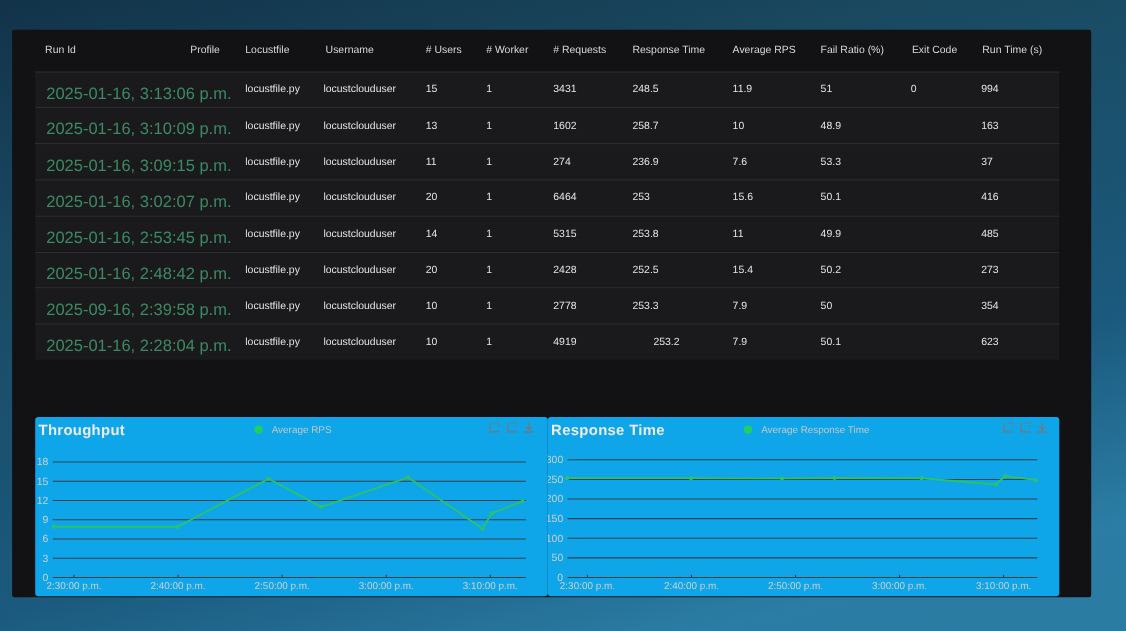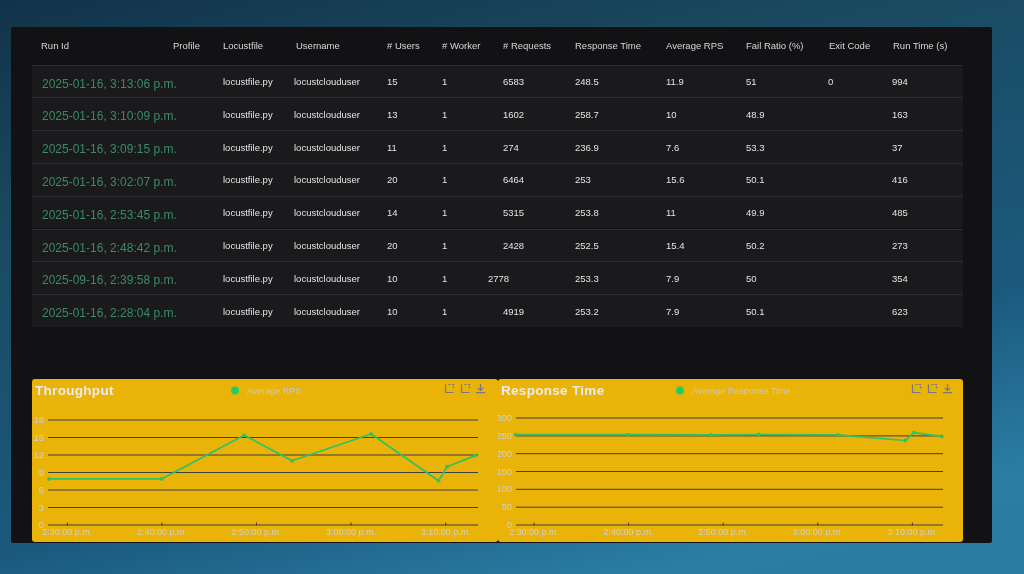--- a/index.html
+++ b/index.html
@@ -7,22 +7,22 @@
   background: linear-gradient(165deg, #123349 0%, #1a4a61 28%, #1b5a7e 66%, #2b7da5 88%, #2a7ba2 100%);
 }
 .panel { position:absolute; left:11px; top:27px; width:981px; height:516px;
   background:#121214; border-radius:2px; }
 .hdr span { position:absolute; top:12.5px; font-size:9.5px; color:#d8d8d8; white-space:nowrap; }
 .tbl { position:absolute; left:21px; top:37.5px; width:931px; height:263px; }
 .tr { position:absolute; left:0; width:931px; height:32.8px; background:#1a1a1d;
    border-top:1px solid #2d2d30; }
 .tr i,.tr b { position:absolute; top:10.5px; font-style:normal; font-weight:normal;
    font-size:9.5px; color:#e3e3e3; white-space:nowrap; }
-.tr i { color:#3b8a63; font-size:12px; top:11px; }
-.card { position:absolute; top:352px; height:163px; background:#eab308; border-radius:3px; }
+.tr i { color:#3b8a63; font-size:15px; top:11px; }
+.card { position:absolute; top:352px; height:163px; background:#0ea5e9; border-radius:3px; }
 .cardL { left:21px; width:466px; }
 .cardR { left:487px; width:465px; }
 </style></head>
 <body>
 <div class="panel">
   <div class="hdr">
       <span style="left:30px">Run Id</span>
       <span style="left:162px">Profile</span>
       <span style="left:212px">Locustfile</span>
       <span style="left:285px">Username</span>
@@ -35,21 +35,21 @@
       <span style="left:818px">Exit Code</span>
       <span style="left:882px">Run Time (s)</span>
     </div>
   <div class="tbl">
       <div class="tr" style="top:0.0px">
         <i style="left:10px">2025-01-16, 3:13:06 p.m.</i>
         <b style="left:191px">locustfile.py</b>
         <b style="left:262px">locustclouduser</b>
         <b style="left:355px">15</b>
         <b style="left:410px">1</b>
-        <b style="left:471px">6583</b>
+        <b style="left:471px">3431</b>
         <b style="left:543px">248.5</b>
         <b style="left:634px">11.9</b>
         <b style="left:714px">51</b>
         <b style="left:796px">0</b>
         <b style="left:860px">994</b>
       </div>
       <div class="tr" style="top:32.8px">
         <i style="left:10px">2025-01-16, 3:10:09 p.m.</i>
         <b style="left:191px">locustfile.py</b>
         <b style="left:262px">locustclouduser</b>
@@ -108,34 +108,34 @@
         <b style="left:634px">15.4</b>
         <b style="left:714px">50.2</b>
         <b style="left:860px">273</b>
       </div>
       <div class="tr" style="top:196.8px">
         <i style="left:10px">2025-09-16, 2:39:58 p.m.</i>
         <b style="left:191px">locustfile.py</b>
         <b style="left:262px">locustclouduser</b>
         <b style="left:355px">10</b>
         <b style="left:410px">1</b>
-        <b style="left:456px">2778</b>
+        <b style="left:471px">2778</b>
         <b style="left:543px">253.3</b>
         <b style="left:634px">7.9</b>
         <b style="left:714px">50</b>
         <b style="left:860px">354</b>
       </div>
       <div class="tr" style="top:229.6px">
         <i style="left:10px">2025-01-16, 2:28:04 p.m.</i>
         <b style="left:191px">locustfile.py</b>
         <b style="left:262px">locustclouduser</b>
         <b style="left:355px">10</b>
         <b style="left:410px">1</b>
         <b style="left:471px">4919</b>
-        <b style="left:543px">253.2</b>
+        <b style="left:562px">253.2</b>
         <b style="left:634px">7.9</b>
         <b style="left:714px">50.1</b>
         <b style="left:860px">623</b>
       </div>
     </div>
   <div class="card cardL"><svg width="466" height="163" viewBox="0 0 466 163" style="font-family:'Liberation Sans',sans-serif">
         <text x="3" y="16" fill="#eceaec" font-size="13.5" font-weight="bold" letter-spacing="0.3">Throughput</text>
         <circle cx="203" cy="11.5" r="4" fill="#21ce66"></circle>
         <text x="215" y="14.5" fill="#c7c7cb" font-size="9">Average RPS</text>
         <g transform="translate(411,5)" stroke="#77777c" stroke-width="1.2" fill="none">

